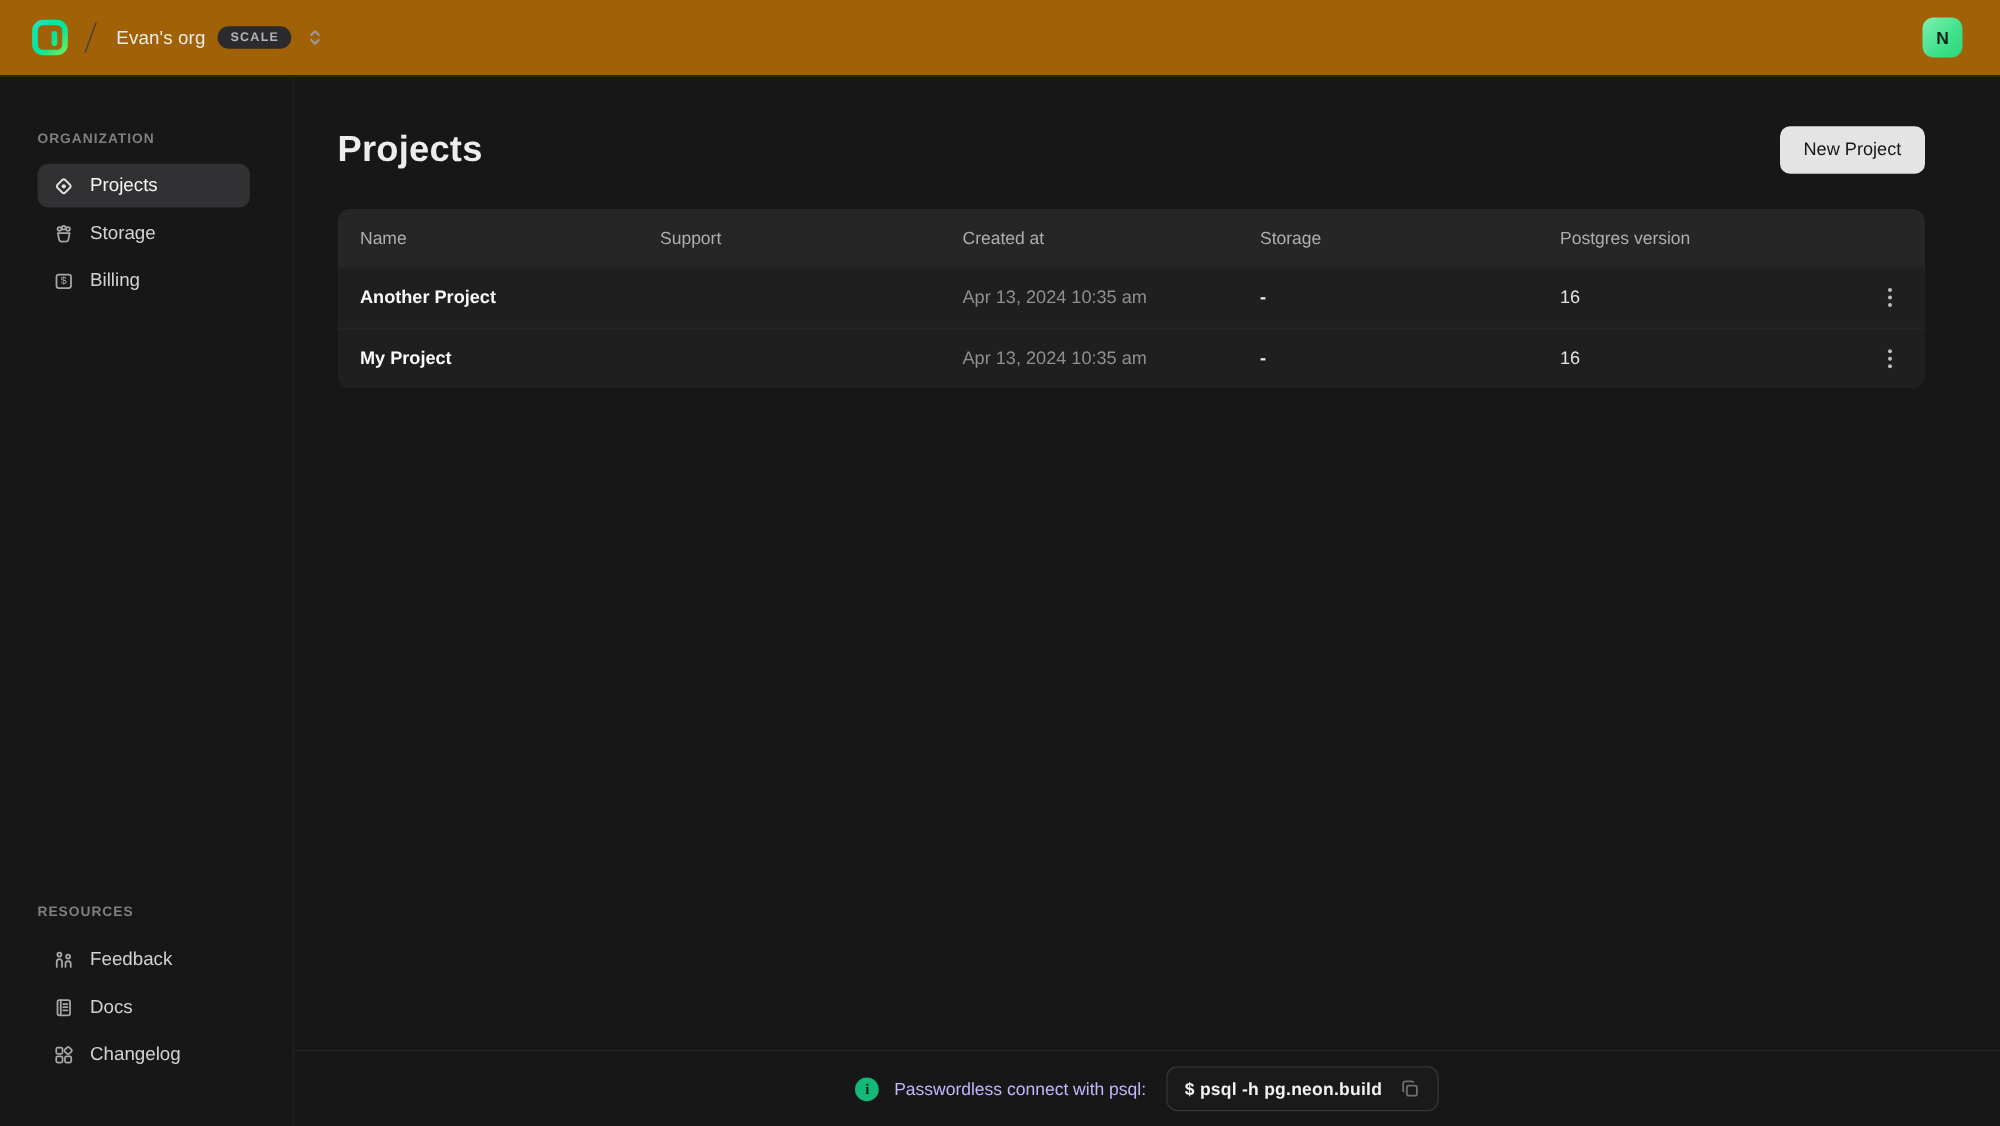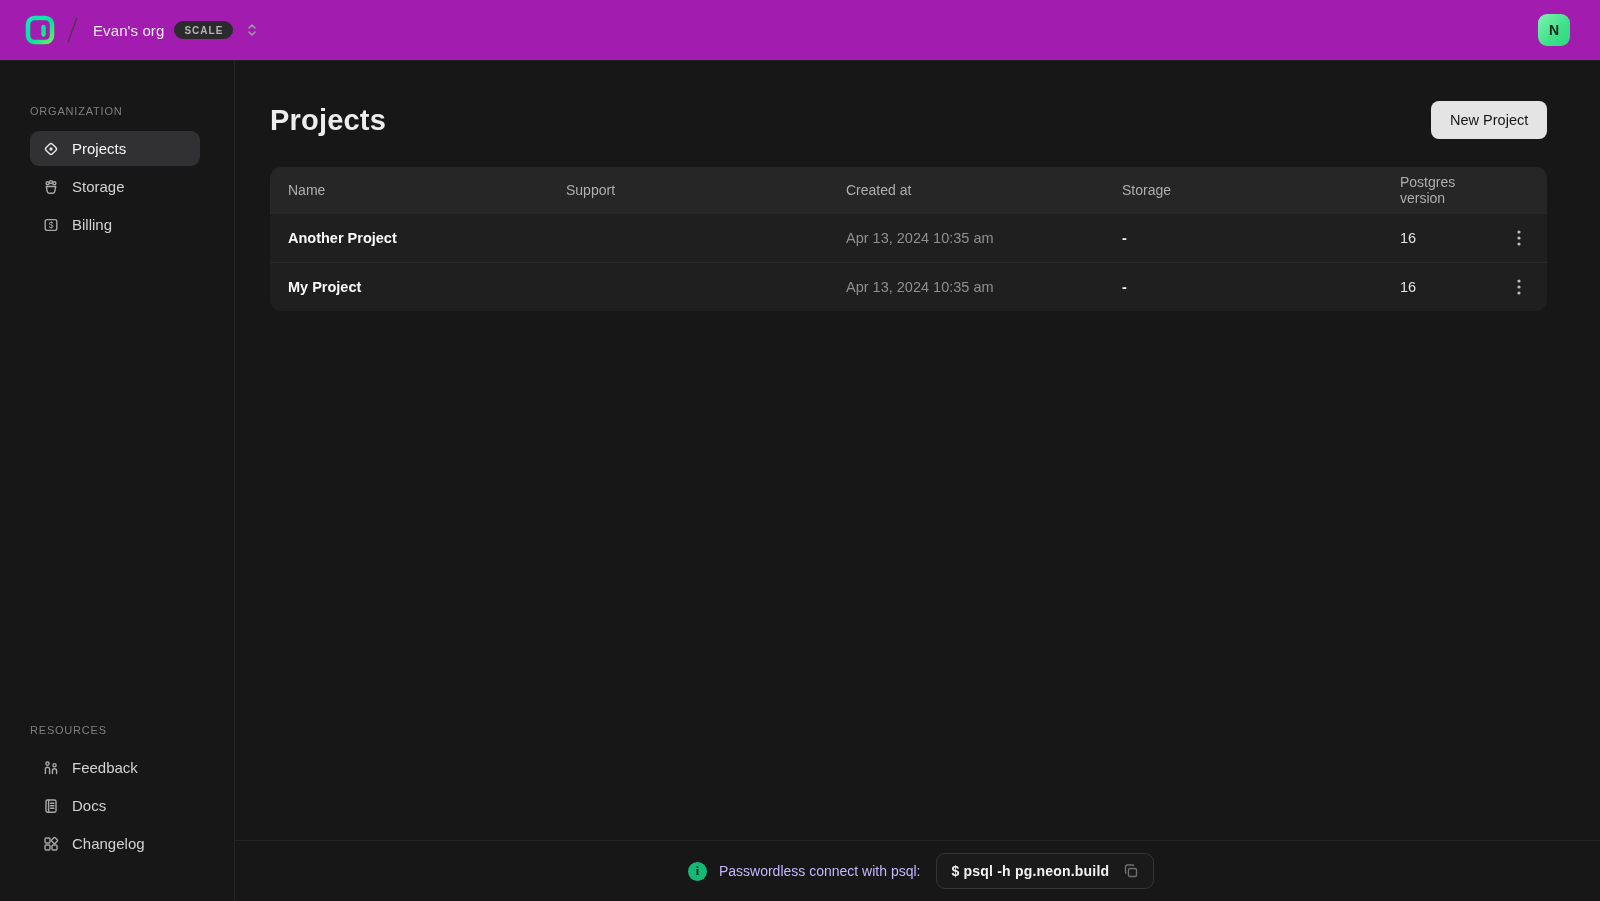--- a/index.html
+++ b/index.html
@@ -7,21 +7,21 @@
   body {
     background:#171717;
     font-family:"Liberation Sans", sans-serif;
     color:#e5e5e5;
     overflow:hidden;
   }
 
   
   .topbar {
     height:61px;
-    background:#a21caf;
+    background:#a16207;
     border-bottom:1px solid #242425;
     display:flex;
     align-items:center;
     padding:0 30px 0 24px;
   }
   .logo-btn { width:32px; height:32px; display:flex; align-items:center; justify-content:center; cursor:pointer; }
   .crumb-slash {
     width:1px; height:26px; background:#3d3d3f;
     transform:rotate(20deg); margin:0 20px 0 16px;
   }
@@ -46,21 +46,21 @@
   .layout { display:flex; height:840px; }
 
   
   .sidebar {
     width:235px; min-width:235px;
     border-right:1px solid #252526;
     display:flex; flex-direction:column;
     padding:44px 34px 40px 30px;
   }
   .side-heading {
-    font-size:11px; font-weight:400; letter-spacing:.8px;
+    font-size:11px; font-weight:700; letter-spacing:.8px;
     color:#7f7f81; margin-bottom:14px;
   }
   .side-list { display:flex; flex-direction:column; gap:3px; }
   .side-item {
     display:flex; align-items:center; gap:12px;
     height:35px; padding:0 12px; border-radius:9px;
     color:#d2d2d3; font-size:15px; cursor:pointer;
   }
   .side-item .ic { display:flex; align-items:center; color:#a8a8aa; }
   .side-item.active { background:#313134; color:#f5f5f5; }
@@ -82,21 +82,20 @@
     padding:11px 19px; cursor:pointer;
   }
 
   
   .table { margin-top:28px; border-radius:11px; overflow:hidden; }
   .t-row {
     display:grid;
     grid-template-columns:240px 242px 238px 240px 1fr 40px;
     align-items:center;
     padding:0 14px 0 18px;
-    gap:38px;
   }
   .t-head { background:#262627; height:46px; }
   .t-head .t-cell { font-size:14px; font-weight:500; color:#aeaeb0; }
   .t-body-row { background:#1f1f20; height:49px; border-top:1px solid #29292a; }
   .t-body-row:first-of-type { border-top:none; }
   .cell-name { font-size:14.5px; font-weight:700; color:#fafafa; cursor:pointer; }
   .cell-created { font-size:14.5px; color:#8f8f91; }
   .cell-storage { font-size:14.5px; font-weight:700; color:#f0f0f0; }
   .cell-version { font-size:14.5px; color:#e3e3e4; }
   .kebab-btn {

